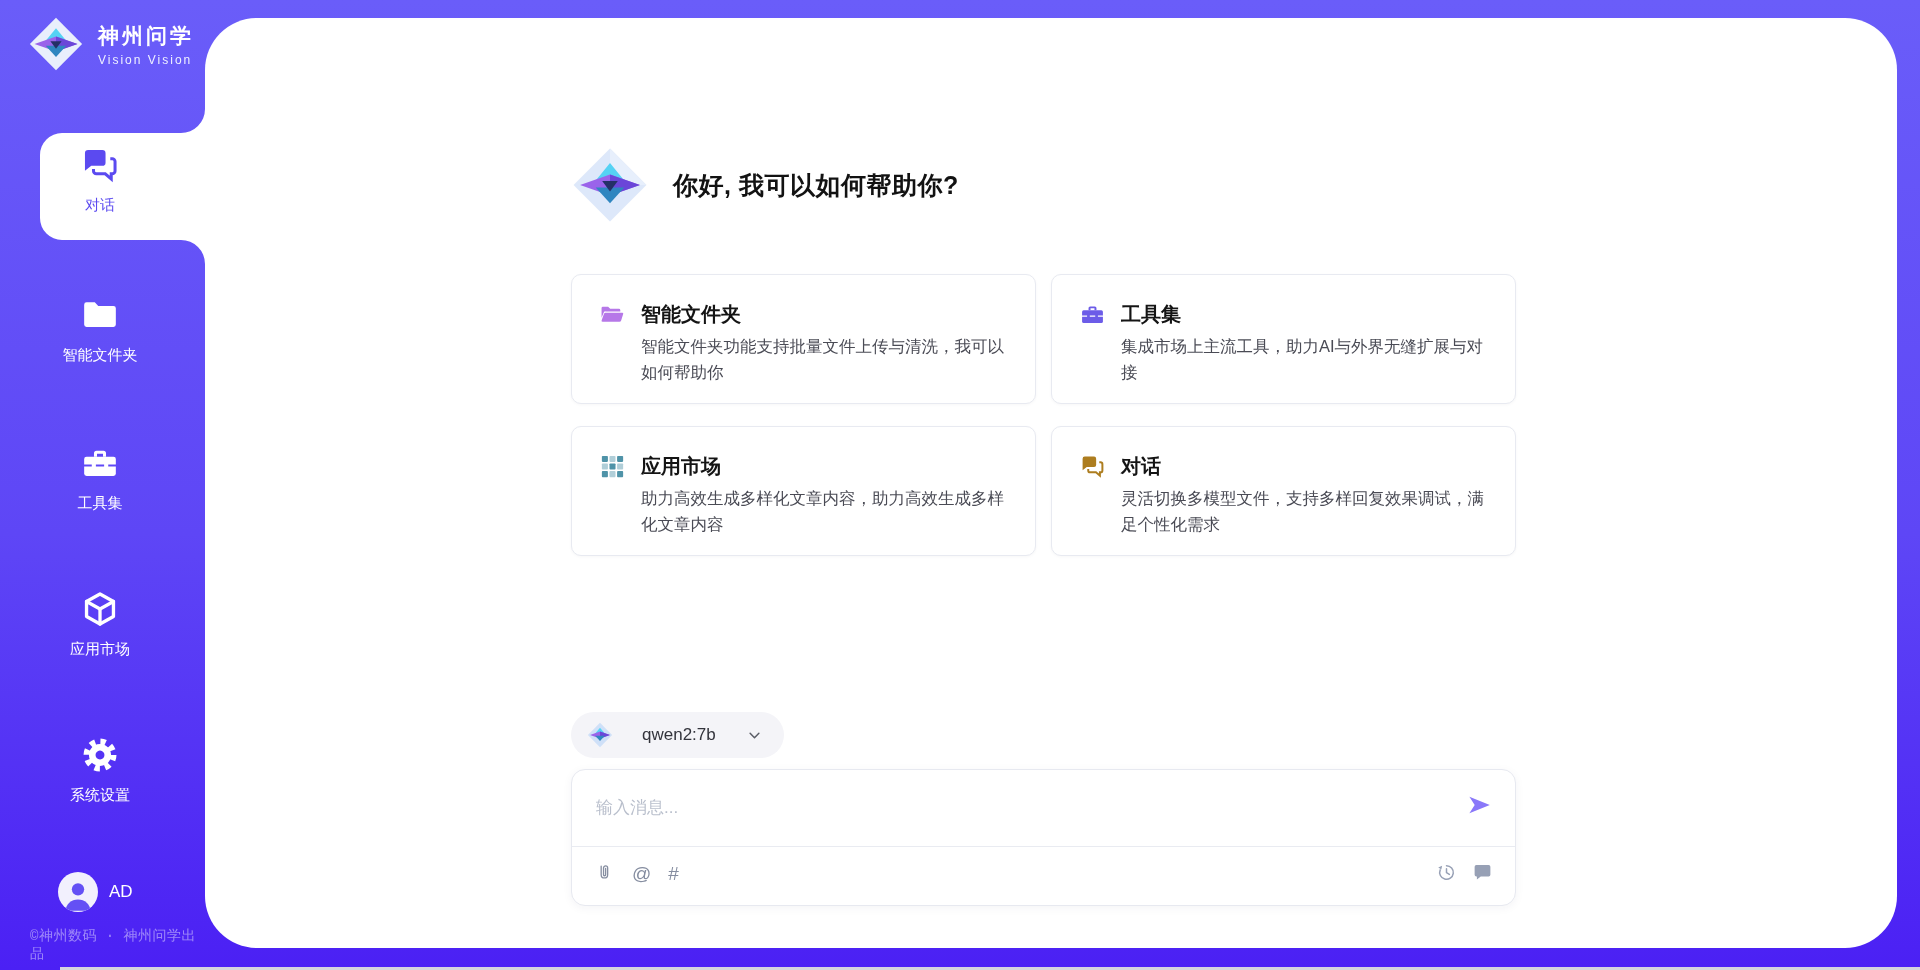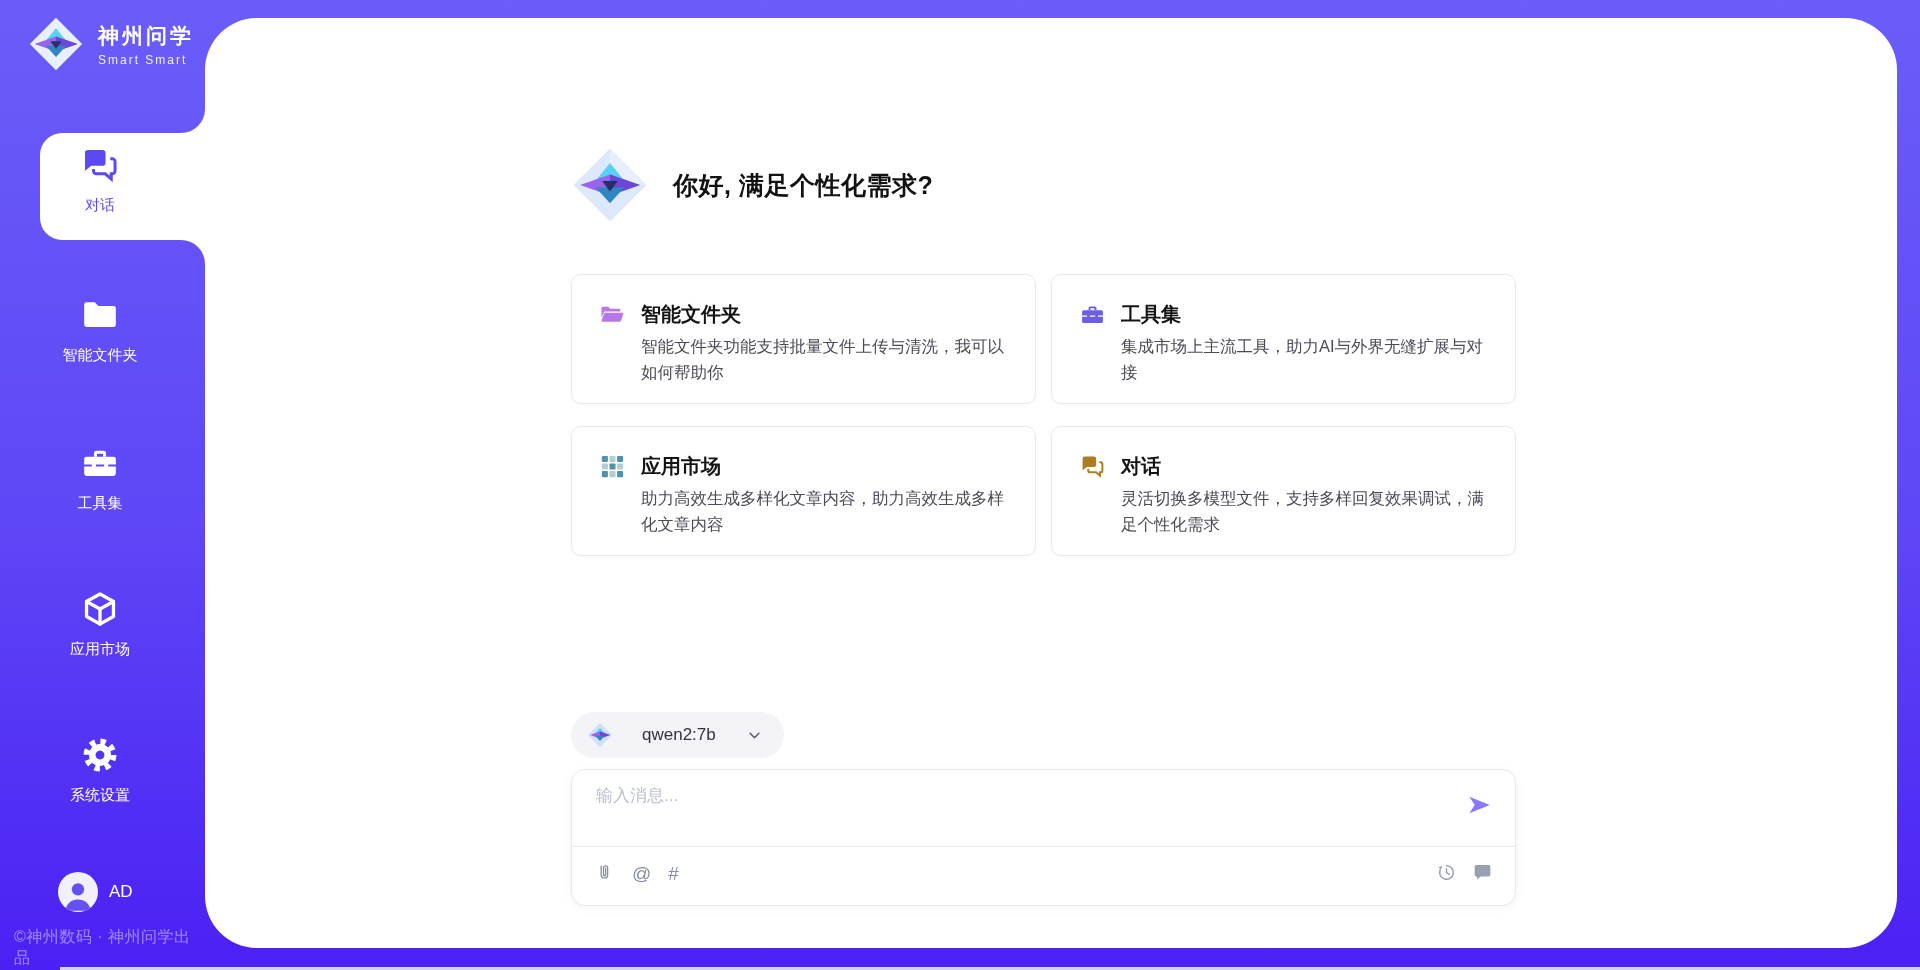--- a/index.html
+++ b/index.html
@@ -24,21 +24,21 @@
   .nav-item { position:absolute; left:0; width:200px; display:flex; flex-direction:column; align-items:center; gap:12px; cursor:pointer; }
   .nav-item .nav-icon { width:38px; height:38px; color:#fff; }
   .nav-item .nav-label { color:#fff; font-size:15px; }
   .nav-item.active .nav-icon { color:#5b4af0; }
   .nav-item.active .nav-label { color:#5b4af0; }
 
   .user-chip { position:absolute; left:58px; top:872px; display:flex; align-items:center; gap:11px; }
   .avatar { width:40px; height:40px; border-radius:50%; background:#f2f0fd; overflow:hidden; position:relative; }
   .avatar svg { position:absolute; left:0; top:3px; width:40px; height:40px; }
   .user-name { color:#fff; font-size:17px; }
-  .side-footer { position:absolute; left:14px; top:927px; color:rgba(255,255,255,0.45); font-size:16px; letter-spacing:0.5px; }
+  .side-footer { position:absolute; left:30px; top:927px; color:rgba(255,255,255,0.45); font-size:14px; letter-spacing:0.5px;font-family:Liberation Mono, monospace; }
 
   
   .panel {
     position:absolute; left:205px; top:18px; right:23px; bottom:22px;
     background:#ffffff; border-radius:52px;
   }
   .content { position:absolute; left:366px; top:0; width:945px; }
 
   .greeting { position:absolute; top:128px; left:0; display:flex; align-items:center; gap:24px; }
   .greet-logo { width:78px; height:78px; }
@@ -56,21 +56,21 @@
   .model-pill { position:absolute; top:694px; left:0; height:46px; padding:0 22px 0 16px;
                 display:inline-flex; align-items:center; gap:29px; background:#f4f4f8;
                 border-radius:23px; cursor:pointer; }
   .model-logo { width:26px; height:26px; }
   .model-name { font-size:17px; color:#33343c; }
   .chevron-down { width:15px; height:15px; color:#5a5d66; margin-left:2px; }
 
   .composer { position:absolute; top:751px; left:0; width:945px; height:137px;
               background:#fff; border:1px solid #e7e9f0; border-radius:14px;
               box-shadow:0 2px 10px rgba(40,40,80,0.05); }
-  .composer-input { position:absolute; left:24px; top:16px; right:70px; border:none; outline:none;
+  .composer-input { position:absolute; left:24px; top:28px; right:70px; border:none; outline:none;
                     font-size:17px; color:#ef4444; background:transparent;
                     font-family:"Liberation Sans","DejaVu Sans",sans-serif; }
   .composer-input::placeholder { color:#b9bfcc; }
   .send-btn { position:absolute; right:24px; top:23px; width:24px; height:24px; color:#8a78f9; cursor:pointer; }
   .composer-divider { position:absolute; left:0; right:0; top:76px; height:1px; background:#e9ebf1; }
   .composer-tools { position:absolute; left:22px; top:93px; display:flex; align-items:center; gap:17px; }
   .tool-icon { width:21px; height:21px; color:#858da0; cursor:pointer; display:flex; align-items:center; justify-content:center; }
   .tool-glyph { font-size:19px; color:#858da0; cursor:pointer; line-height:21px; }
   .composer-right { position:absolute; right:22px; top:92px; display:flex; align-items:center; gap:15px; }
   .composer-right .tool-icon { color:#97a0b5; }
@@ -86,21 +86,21 @@
       <svg class="brand-logo" viewBox="0 0 120 120">
         <path d="M60 4 L116 60 L60 116 L4 60 Z" fill="#e9effc"></path>
         <path d="M60 26 L86 58 L34 58 Z" fill="#55d2f4"></path>
         <path d="M14 60 L60 44 L106 60 L60 76 Z" fill="#9a63ea"></path>
         <path d="M60 44 L106 60 L60 76 Z" fill="#6b46d8"></path>
         <path d="M38 64 L82 64 L60 88 Z" fill="#2f86c0"></path>
         <path d="M48 54 L72 54 L60 70 Z" fill="#243066"></path>
       </svg>
       <div>
         <div class="brand-name">神州问学</div>
-        <div class="brand-sub">Smart Smart</div>
+        <div class="brand-sub">Vision Vision</div>
       </div>
     </div>
 
     <svg class="tab-shape" viewBox="0 0 165 155">
       <path fill="#ffffff" d="M165 0 A24 24 0 0 1 141 24 L22 24 A22 22 0 0 0 0 46 L0 109 A22 22 0 0 0 22 131 L141 131 A24 24 0 0 1 165 155 Z"></path>
     </svg>
 
     <div class="nav-item active" style="top:146px;">
       <svg class="nav-icon" viewBox="0 0 24 24">
         <path d="M2.5 4.5 a2 2 0 0 1 2-2 h9 a2 2 0 0 1 2 2 v6 a2 2 0 0 1 -2 2 h-7 l-4 3.2 z" fill="currentColor"></path>
@@ -167,21 +167,21 @@
       <div class="greeting">
         <svg class="greet-logo" viewBox="0 0 120 120">
           <path d="M60 4 L116 60 L60 116 L4 60 Z" fill="#dde8fa"></path>
           <path d="M60 4 L116 60 L60 60 Z" fill="#e7effc"></path>
           <path d="M60 26 L86 58 L34 58 Z" fill="#55d2f4"></path>
           <path d="M14 60 L60 44 L106 60 L60 76 Z" fill="#9a63ea"></path>
           <path d="M60 44 L106 60 L60 76 Z" fill="#6b46d8"></path>
           <path d="M38 64 L82 64 L60 88 Z" fill="#2f86c0"></path>
           <path d="M48 54 L72 54 L60 70 Z" fill="#243066"></path>
         </svg>
-        <div class="greet-title">你好, 满足个性化需求?</div>
+        <div class="greet-title">你好, 我可以如何帮助你?</div>
       </div>
 
       <div class="cards">
 
         <div class="card">
           <span class="card-icon" style="color: rgb(182, 120, 232);">
             <svg viewBox="0 0 24 24">
                 <g fill="currentColor">
               <path d="M1.5 5.8 A1.3 1.3 0 0 1 2.8 4.5 h5 l2 2 h8.4 a1.3 1.3 0 0 1 1.3 1.3 v1.2 H5.2 a1.7 1.7 0 0 0 -1.6 1.1 L1.5 15 Z"></path>
               <path d="M5.4 10.3 h15.9 a1 1 0 0 1 0.95 1.3 l-1.95 6.2 a1.7 1.7 0 0 1 -1.6 1.2 H2.7 a1.2 1.2 0 0 1 -1.13 -1.6 l2.2 -6 A1.7 1.7 0 0 1 5.4 10.3 Z"></path>

